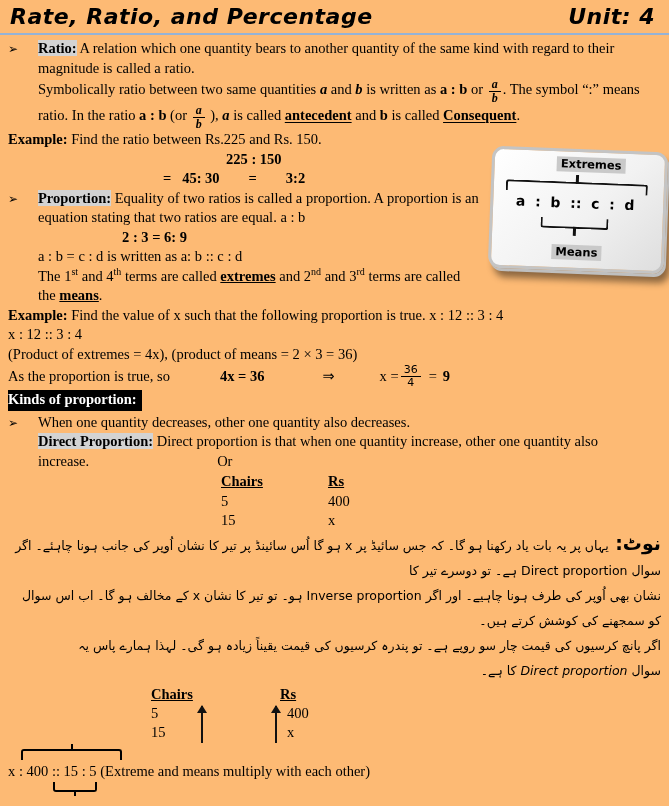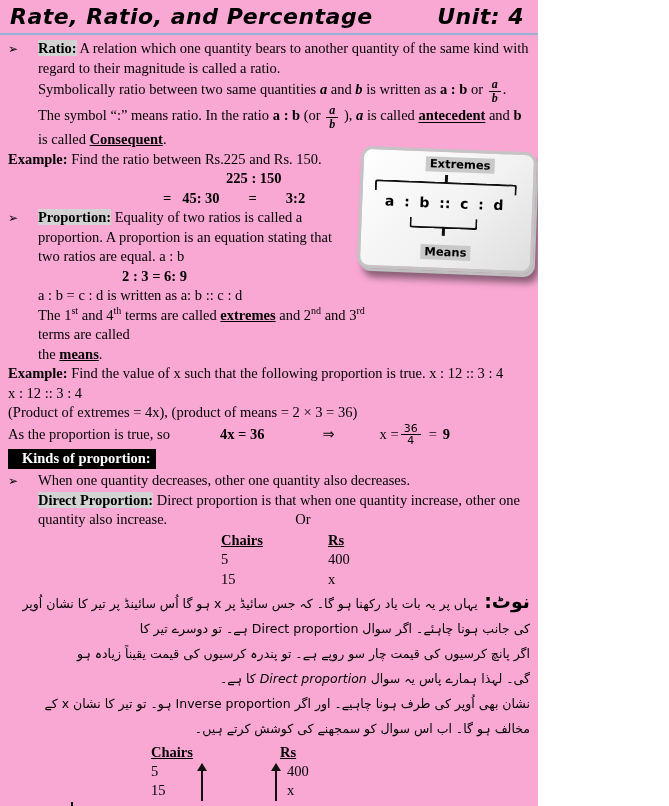--- a/index.html
+++ b/index.html
@@ -1,16 +1,16 @@
 <!DOCTYPE html>
 <html><head>
 <meta charset="utf-8">
 <style>
   html,body{margin:0;padding:0;background:#fff;}
-  .page{position:relative;width:538px;height:806px;background:#f9a8d4;overflow:hidden;
+  .page{position:relative;width:669px;height:806px;background:#fdba74;overflow:hidden;
         font-family:"Liberation Serif",serif;font-size:14.5px;color:#000;line-height:19.5px;}
   header{display:flex;justify-content:space-between;align-items:flex-end;
          padding:4px 14px 3px 10px;border-bottom:2px solid #95b3d7;}
   .title,.unit{font-family:"DejaVu Sans",sans-serif;font-weight:bold;font-style:italic;
                font-size:22px;letter-spacing:.5px;line-height:26px;}
   main{padding:4px 8px 0 8px;}
   p{margin:0;}
   .bullet-row{display:flex;}
   .bullet{flex:none;width:30px;font-size:12px;padding-top:1px;}
   .bullet-body{flex:1;min-width:0;}
@@ -23,21 +23,21 @@
   .pre{white-space:pre;font-weight:bold;}
   .frac{display:inline-block;vertical-align:middle;text-align:center;
         font-family:"DejaVu Sans",sans-serif;font-size:11px;line-height:1.05;margin:0 2px;}
   .frac .num{display:block;border-bottom:1.2px solid #000;padding:0 3px;}
   .frac .den{display:block;}
   .frac.bi2{font-style:italic;font-weight:bold;font-family:"Liberation Serif",serif;font-size:12px;}
   .ind218{margin-left:218px;}
   .ind155{margin-left:155px;}
   .ind84{margin-left:84px;}
   .kindsline{margin:2px 0 2px 0;}
-  .kinds{display:inline-block;background:#000;color:#fff;font-weight:bold;padding:0 5px 1px 14px;}
+  .kinds{display:inline-block;background:#000;color:#fff;font-weight:bold;padding:0 5px 1px 0;}
   .flexline{display:flex;align-items:center;}
   .ml50{margin-left:50px;} .ml58{margin-left:58px;} .ml45{margin-left:45px;}
   .gap6{margin-left:6px;}
   .orspan{margin-left:128px;}
   
   .t1{margin-left:213px;margin-top:1px;}
   .t1 .row{display:flex;}
   .t1 .c1{width:107px;}
   .thead{font-weight:bold;text-decoration:underline;}
   .t2{position:relative;margin-left:143px;width:250px;margin-top:2px;}
@@ -159,22 +159,22 @@
           <span class="c1">5</span>
           <span>400</span>
         </div>
       <div class="row">
           <span class="c1">15</span>
           <span>x</span>
         </div>
     </div>
 
     <p class="urdu"><span class="b">نوٹ: </span><span>یہاں پر یہ بات یاد رکھنا ہو گا۔ کہ جس سائیڈ پر x ہو گا اُس سائینڈ پر تیر کا نشان اُوپر کی جانب ہونا چاہئے۔ اگر سوال </span><span>Direct proportion</span><span> ہے۔ تو دوسرے تیر کا</span></p>
+    <p class="urdu"><span>نشان بھی اُوپر کی طرف ہونا چاہیے۔ اور اگر </span><span>Inverse proportion</span><span> ہو۔ تو تیر کا نشان x کے مخالف ہو گا۔ اب اس سوال کو سمجھنے کی کوشش کرتے ہیں۔</span></p>
     <p class="urdu urdu3"><span>اگر پانچ کرسیوں کی قیمت چار سو روپے ہے۔ تو پندرہ کرسیوں کی قیمت یقیناً زیادہ ہو گی۔ لہذا ہمارے پاس یہ سوال </span><span class="it">Direct proportion</span><span> کا ہے۔</span></p>
-    <p class="urdu"><span>نشان بھی اُوپر کی طرف ہونا چاہیے۔ اور اگر </span><span>Inverse proportion</span><span> ہو۔ تو تیر کا نشان x کے مخالف ہو گا۔ اب اس سوال کو سمجھنے کی کوشش کرتے ہیں۔</span></p>
 
     <div class="t2">
       <div class="row">
           <span class="c1 thead">Chairs</span>
           <span class="thead">Rs</span>
         </div>
       <div class="row">
           <span class="c1">5</span>
           <span class="c2">400</span>
         </div>

